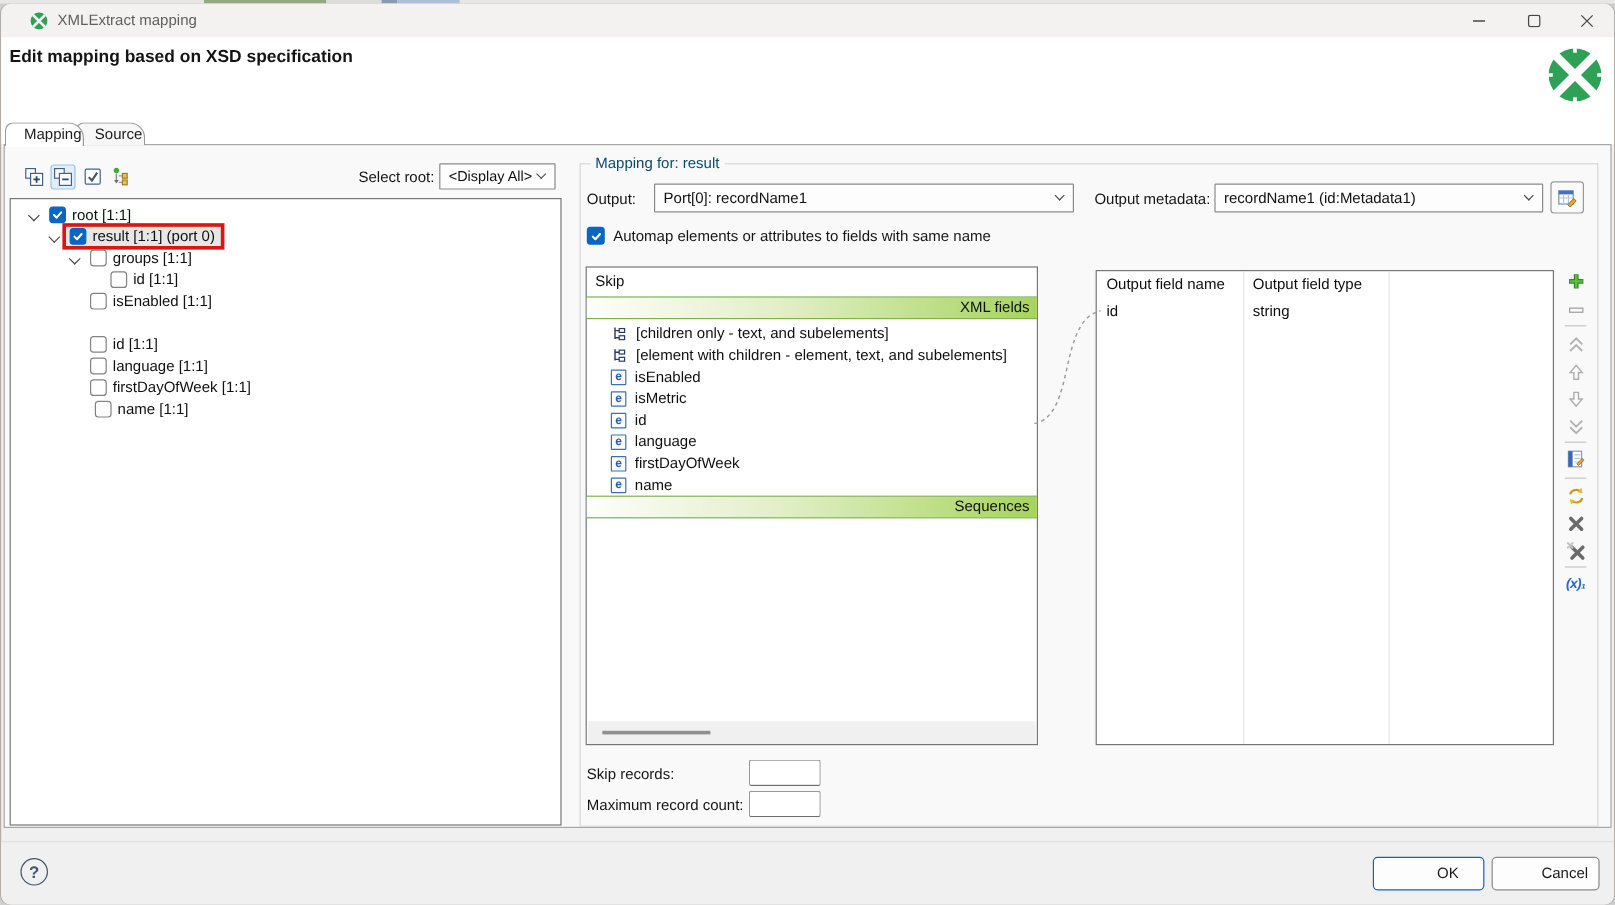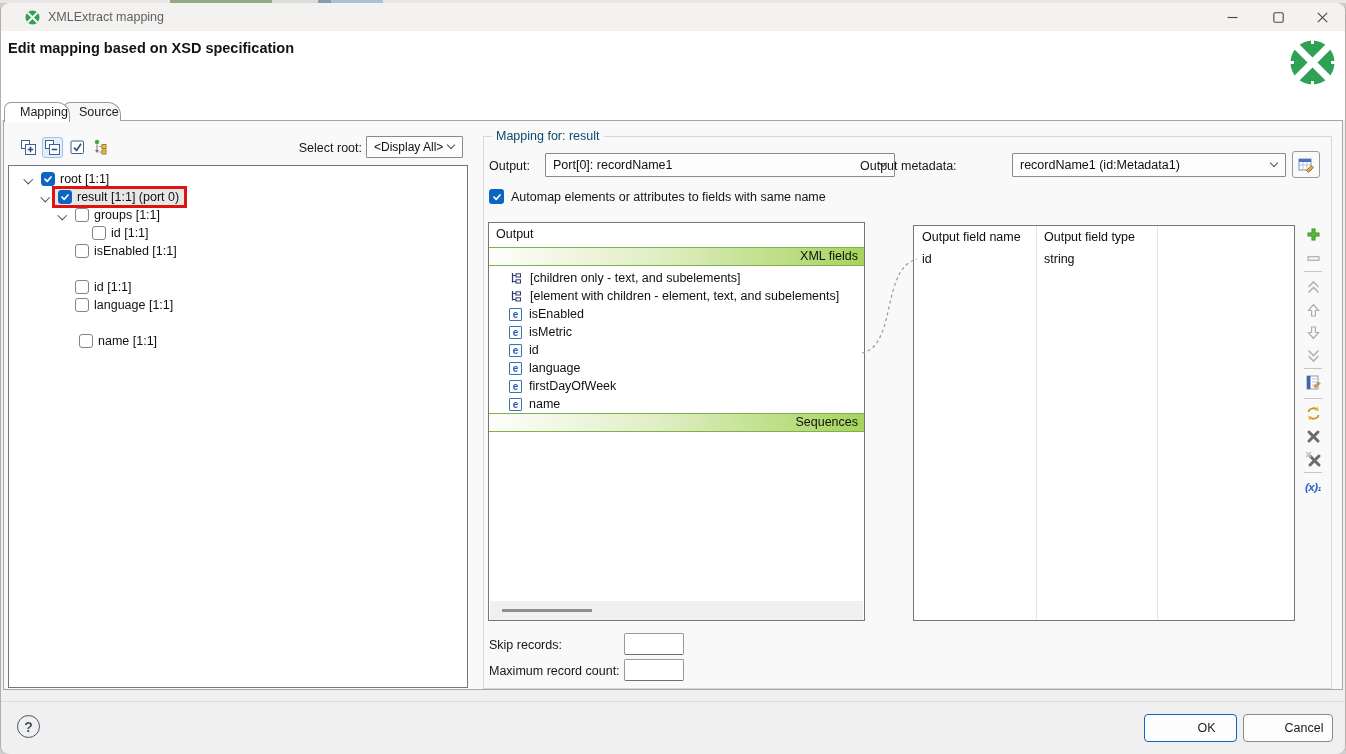--- a/index.html
+++ b/index.html
@@ -247,38 +247,44 @@
           <span class="cb un"></span>
           <span class="tlabel">id [1:1]</span>
         </span>
       </div>
       <div class="trow" style="top: 131px;">
         <span class="twrap" style="left: 60px;">
           <span class="cb un"></span>
           <span class="tlabel">language [1:1]</span>
         </span>
       </div>
+      <div class="trow" style="top: 149px;">
+        <span class="twrap" style="left: 60px;">
+          <span class="cb un"></span>
+          <span class="tlabel">firstDayOfWeek [1:1]</span>
+        </span>
+      </div>
       <div class="trow" style="top: 167px;">
         <span class="twrap" style="left: 64px;">
           <span class="cb un"></span>
           <span class="tlabel">name [1:1]</span>
         </span>
       </div>
     </div>
 </div>
 
 <div class="abs groupbox"></div>
 <span class="abs group-label">Mapping for: result</span>
 
 <span class="abs label" style="left:489px;top:159px;">Output:</span>
 <div class="abs combo" style="left:545px;top:153px;width:350px;height:24px;line-height:22px;">
   <span>Port[0]: recordName1</span>
   <span class="chev"></span>
 </div>
-<span class="abs label" style="left:860px;top:159px;">Output metadata:</span>
+<span class="abs label" style="left:912px;top:159px;">Output metadata:</span>
 <div class="abs combo" style="left:1012px;top:153px;width:274px;height:24px;line-height:22px;">
   <span>recordName1 (id:Metadata1)</span>
   <span class="chev"></span>
 </div>
 <div class="abs" style="left:1292px;top:151px;width:28px;height:27px;background:#fafafa;border:1px solid #9a9a9a;border-radius:3px;display:flex;align-items:center;justify-content:center;z-index:6;">
   <svg width="18" height="18" viewBox="0 0 18 18">
     <rect x="2" y="3" width="12" height="11" fill="#fff" stroke="#7a8fb3"></rect>
     <rect x="2" y="3" width="12" height="3" fill="#4472c4"></rect>
     <path d="M2 9 h12 M6 6 v8 M10 6 v8" stroke="#b9c5d9" stroke-width="1"></path>
     <path d="M9.5 14.5 L14.5 9.5 L16.5 11.5 L11.5 16.5 Z" fill="#e8a33d" stroke="#8a6a1f" stroke-width="0.8"></path>
@@ -286,21 +292,21 @@
 </div>
 
 <div class="abs automap-cb">
   <svg width="10" height="10" viewBox="0 0 10 10">
       <path d="M2 5.2 L4.2 7.4 L8 3" fill="none" stroke="#fff" stroke-width="1.7" stroke-linecap="round" stroke-linejoin="round"></path>
     </svg>
 </div>
 <span class="abs label" style="left:511px;top:190px;">Automap elements or attributes to fields with same name</span>
 
 <div class="abs input-panel">
-  <span class="input-title">Output</span>
+  <span class="input-title">Skip</span>
   <div class="greenbar" style="top:24px;">
     <span>XML fields</span>
   </div>
   <div style="position:absolute;left:0;top:0;width:100%;height:100%;">
       <div class="irow" style="top: 64px; padding-left: 20px;">
         <span style="width: 14px; height: 14px;">
           <svg width="14" height="14" viewBox="0 0 14 14">
             <path d="M3.5 2 V11.5 M3.5 4.5 H7 M3.5 10.5 H7" fill="none" stroke="#2b3a6b" stroke-width="1.2"></path>
             <rect x="7" y="2.8" width="4.5" height="3.2" fill="#fff" stroke="#2b3a6b" stroke-width="1"></rect>
             <rect x="7" y="8.8" width="4.5" height="3.2" fill="#fff" stroke="#2b3a6b" stroke-width="1"></rect>

